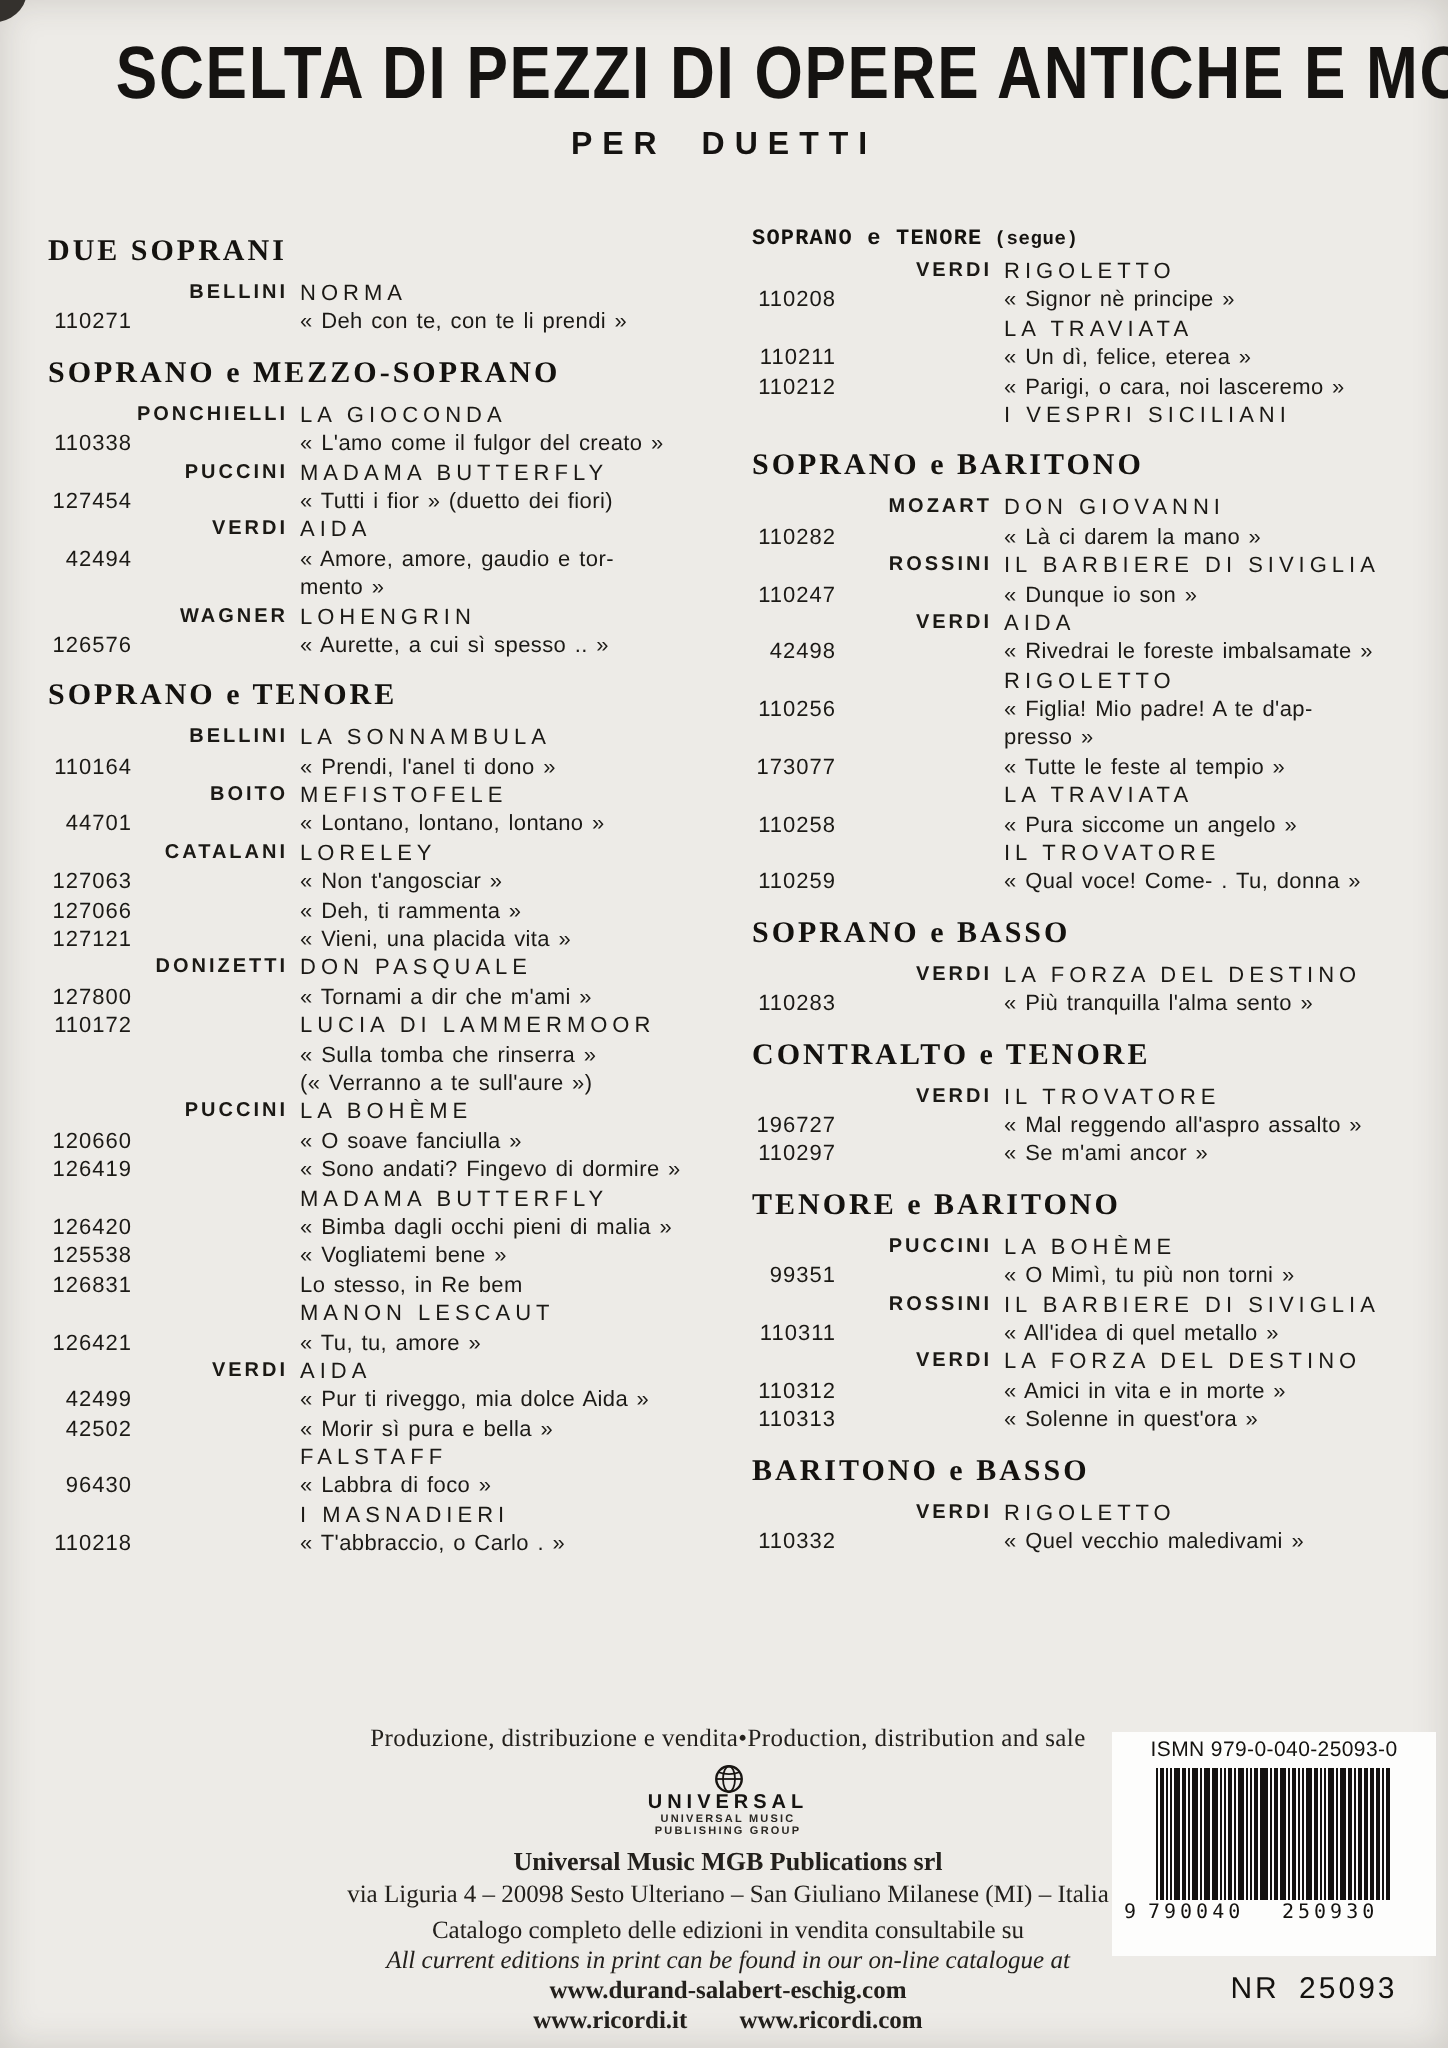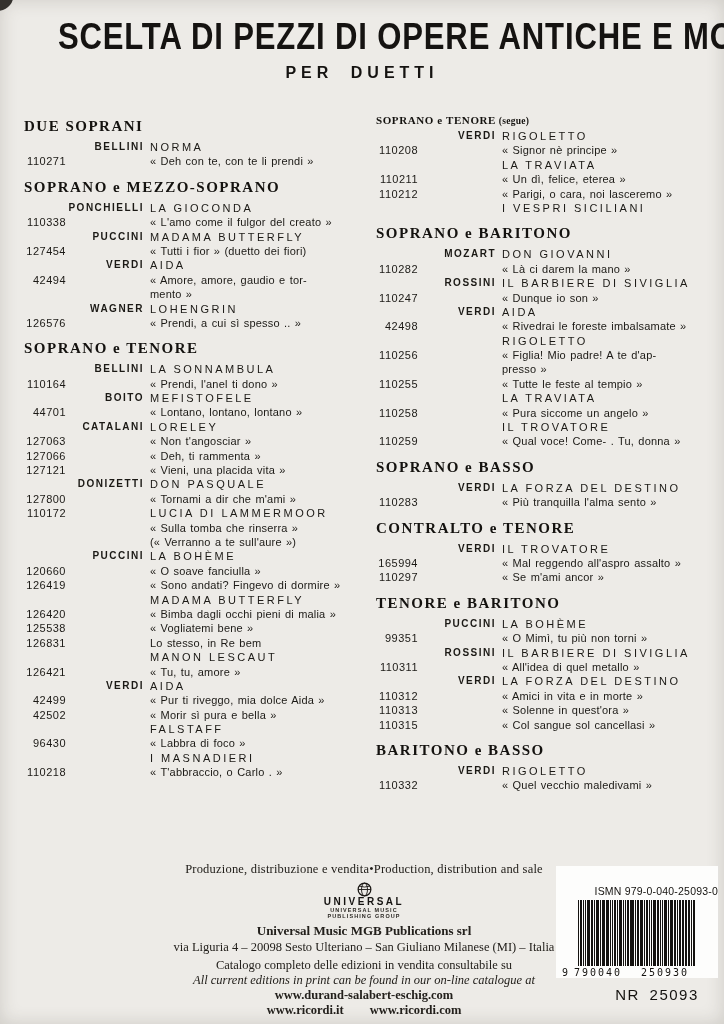--- a/index.html
+++ b/index.html
@@ -33,21 +33,21 @@
   
   .col{position:absolute;width:340px;}
   .col-left{left:24px;top:118px;}
   .col-right{left:376px;top:114px;}
   .sec-header{
     font-family:"Liberation Serif",serif;
     font-weight:bold;font-size:15px;letter-spacing:1.5px;
     margin:10px 0 5px;white-space:nowrap;color:#14120f;
   }
   .section:first-child .sec-header{margin-top:0;}
-  .sec-header.sm{font-size:11px;letter-spacing:.6px;margin-bottom:3px;}
+  .sec-header.sm{font-size:11px;letter-spacing:.6px;margin-bottom:3px;font-family:Liberation Mono, monospace;}
   .suffix{font-size:9.5px;letter-spacing:.3px;}
   .row{position:relative;height:14.4px;}
   .row span{
     position:absolute;top:0;line-height:14.4px;white-space:nowrap;
   }
   .num{left:0;width:42px;text-align:right;font-size:11px;letter-spacing:.5px;}
   .comp{left:-80px;width:200px;text-align:right;font-weight:bold;
         font-size:10px;letter-spacing:1.5px;}
   .title{left:126px;font-size:11px;letter-spacing:2.5px;}
   .lyric{left:126px;font-size:11px;letter-spacing:.2px;word-spacing:1px;}
@@ -67,21 +67,21 @@
   .address{font-size:12.5px;margin-top:1px;}
   .cat-it{font-size:12.5px;margin-top:3px;}
   .cat-en{font-size:12.5px;font-style:italic;}
   .urls{font-size:12.5px;font-weight:bold;}
   .urls .gap{display:inline-block;width:26px;}
   
   .barcode-box{
     position:absolute;left:556px;top:866px;width:162px;height:112px;
     background:#fdfdfc;
   }
-  .ismn{font-size:10.5px;text-align:right;padding-top:19px;letter-spacing:.2px;
+  .ismn{font-size:10.5px;text-align:center;padding-top:3px;letter-spacing:.2px;
         font-family:"Liberation Sans",sans-serif;color:#14120f;}
   .bars{display:flex;justify-content:center;align-items:stretch;
         height:66px;margin-top:3px;}
   .bar{background:#141210;margin-right:1px;}
   .bar.w1{width:1.1px}.bar.w2{width:2.4px}.bar.w3{width:3.6px}
   .digits{display:flex;margin:1px 10px 0 6px;
           font-family:"DejaVu Sans Mono",monospace;font-size:10px;
           letter-spacing:2px;color:#14120f;}
   .digits .d9{width:12px;}
   .digits .g{flex:1;text-align:left;}
@@ -153,21 +153,21 @@
           <span class="lyric">mento »</span>
         </div>
         <div class="row">
           <span class="num"></span>
           <span class="comp">WAGNER</span>
           <span class="title">LOHENGRIN</span>
         </div>
         <div class="row">
           <span class="num">126576</span>
           <span class="comp"></span>
-          <span class="lyric">« Prendi, a cui sì spesso .. »</span>
+          <span class="lyric">« Aurette, a cui sì spesso .. »</span>
         </div>
       </div>
       <div class="section">
         <div class="sec-header">SOPRANO e TENORE</div>
         <div class="row">
           <span class="num"></span>
           <span class="comp">BELLINI</span>
           <span class="title">LA SONNAMBULA</span>
         </div>
         <div class="row">
@@ -387,21 +387,21 @@
           <span class="num">110256</span>
           <span class="comp"></span>
           <span class="lyric">« Figlia! Mio padre! A te d'ap-</span>
         </div>
         <div class="row">
           <span class="num"></span>
           <span class="comp"></span>
           <span class="lyric">presso »</span>
         </div>
         <div class="row">
-          <span class="num">110255</span>
+          <span class="num">173077</span>
           <span class="comp"></span>
           <span class="lyric">« Tutte le feste al tempio »</span>
         </div>
         <div class="row">
           <span class="num"></span>
           <span class="comp"></span>
           <span class="title">LA TRAVIATA</span>
         </div>
         <div class="row">
           <span class="num">110258</span>
@@ -433,21 +433,21 @@
         </div>
       </div>
       <div class="section">
         <div class="sec-header">CONTRALTO e TENORE</div>
         <div class="row">
           <span class="num"></span>
           <span class="comp">VERDI</span>
           <span class="title">IL TROVATORE</span>
         </div>
         <div class="row">
-          <span class="num">165994</span>
+          <span class="num">196727</span>
           <span class="comp"></span>
           <span class="lyric">« Mal reggendo all'aspro assalto »</span>
         </div>
         <div class="row">
           <span class="num">110297</span>
           <span class="comp"></span>
           <span class="lyric">« Se m'ami ancor »</span>
         </div>
       </div>
       <div class="section">
@@ -479,25 +479,20 @@
         </div>
         <div class="row">
           <span class="num">110312</span>
           <span class="comp"></span>
           <span class="lyric">« Amici in vita e in morte »</span>
         </div>
         <div class="row">
           <span class="num">110313</span>
           <span class="comp"></span>
           <span class="lyric">« Solenne in quest'ora »</span>
-        </div>
-        <div class="row">
-          <span class="num">110315</span>
-          <span class="comp"></span>
-          <span class="lyric">« Col sangue sol cancellasi »</span>
         </div>
       </div>
       <div class="section">
         <div class="sec-header">BARITONO e BASSO</div>
         <div class="row">
           <span class="num"></span>
           <span class="comp">VERDI</span>
           <span class="title">RIGOLETTO</span>
         </div>
         <div class="row">

